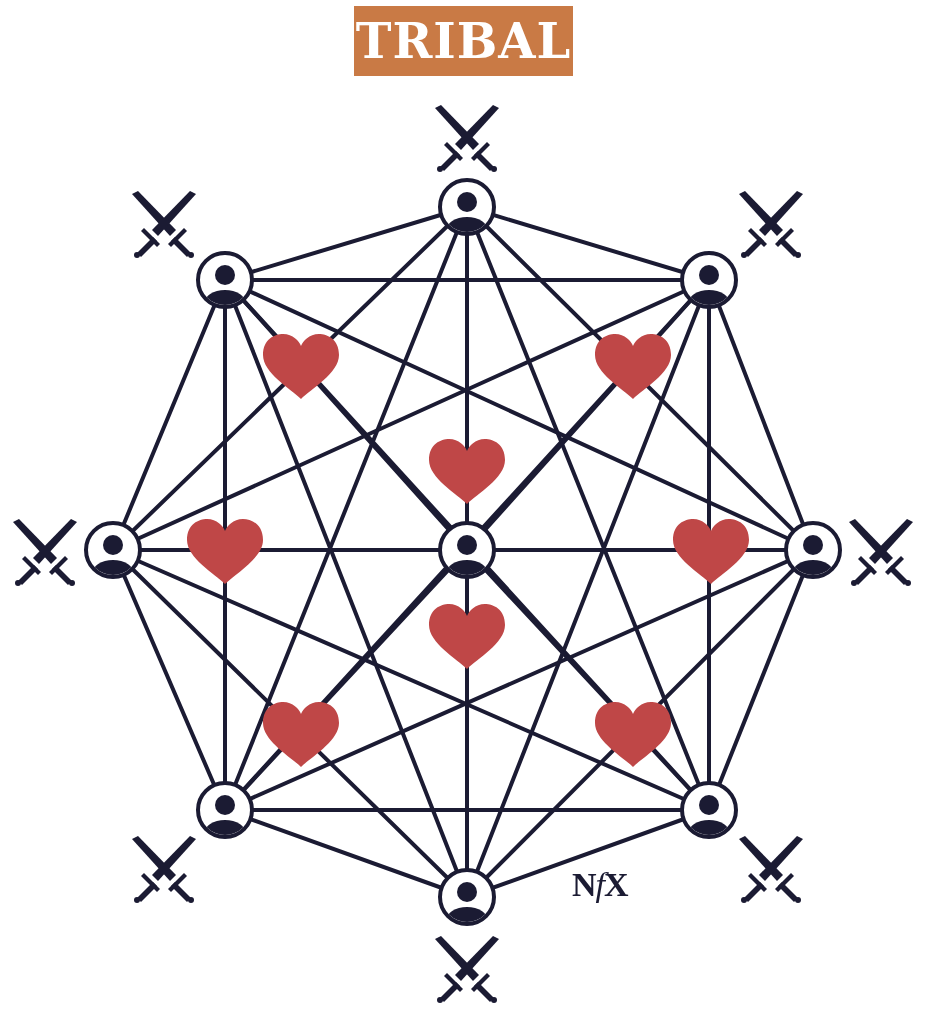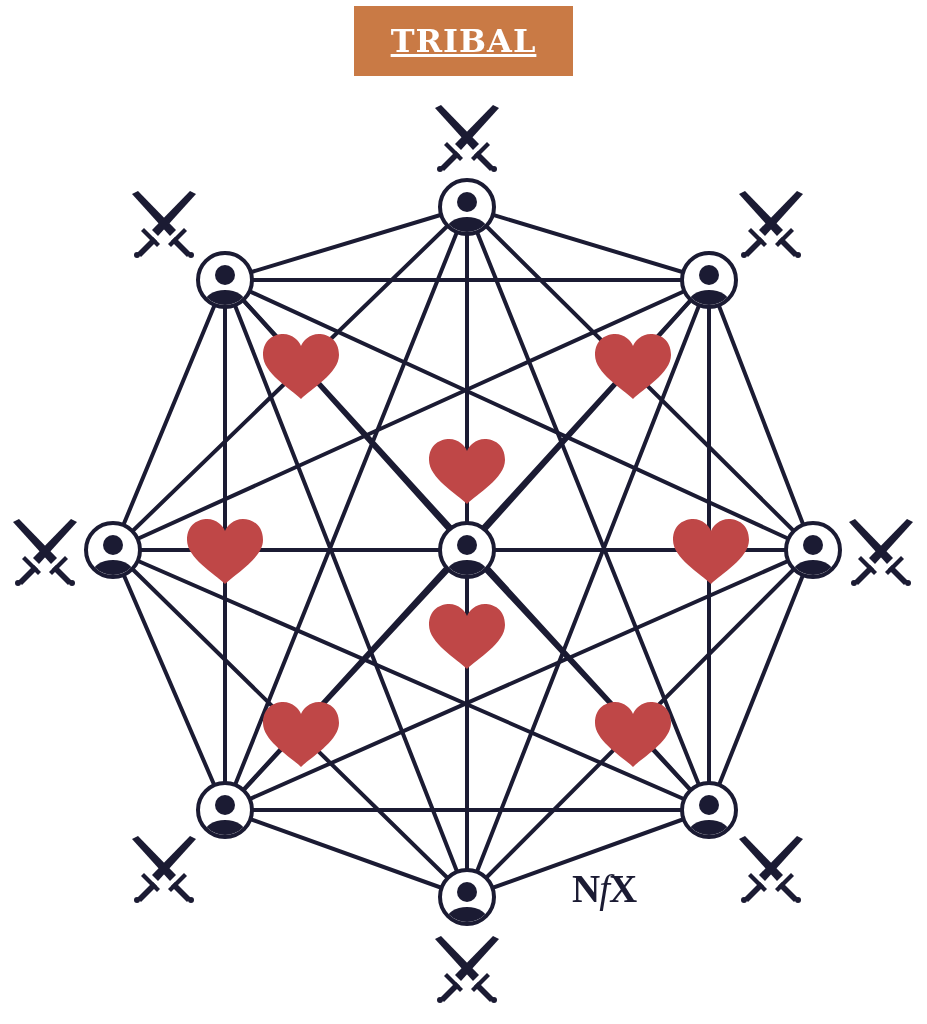--- a/index.html
+++ b/index.html
@@ -3,27 +3,27 @@
   <meta charset="utf-8">
   <style>
     html, body { margin: 0; padding: 0; background: #ffffff; }
     body { width: 927px; height: 1024px; position: relative; overflow: hidden; }
     .banner {
       position: absolute; left: 354px; top: 6px; width: 219px; height: 70px;
       background: #C97A45; display: flex; align-items: center; justify-content: center;
     }
     .banner-text {
       font-family: "DejaVu Serif", "Liberation Serif", serif; font-weight: bold;
-      color: #ffffff; font-size: 32px; letter-spacing: 1px; text-decoration: underline;
+      color: #ffffff; font-size: 48px; letter-spacing: 1px;
     }
     svg.diagram { position: absolute; left: 0; top: 0; }
     .logo {
       position: absolute; left: 572px; top: 866px;
       font-family: "Liberation Serif", "DejaVu Serif", serif; font-weight: bold;
-      font-size: 39px; color: #1B1B33; letter-spacing: -1px;
+      font-size: 34px; color: #1B1B33; letter-spacing: -1px;
     }
     .logo .f { font-style: italic; font-weight: normal; }
   </style>
 </head>
 <body>
 
 <div class="banner" style="background: rgb(201, 122, 69);">
   <span class="banner-text">TRIBAL</span>
 </div>
 

